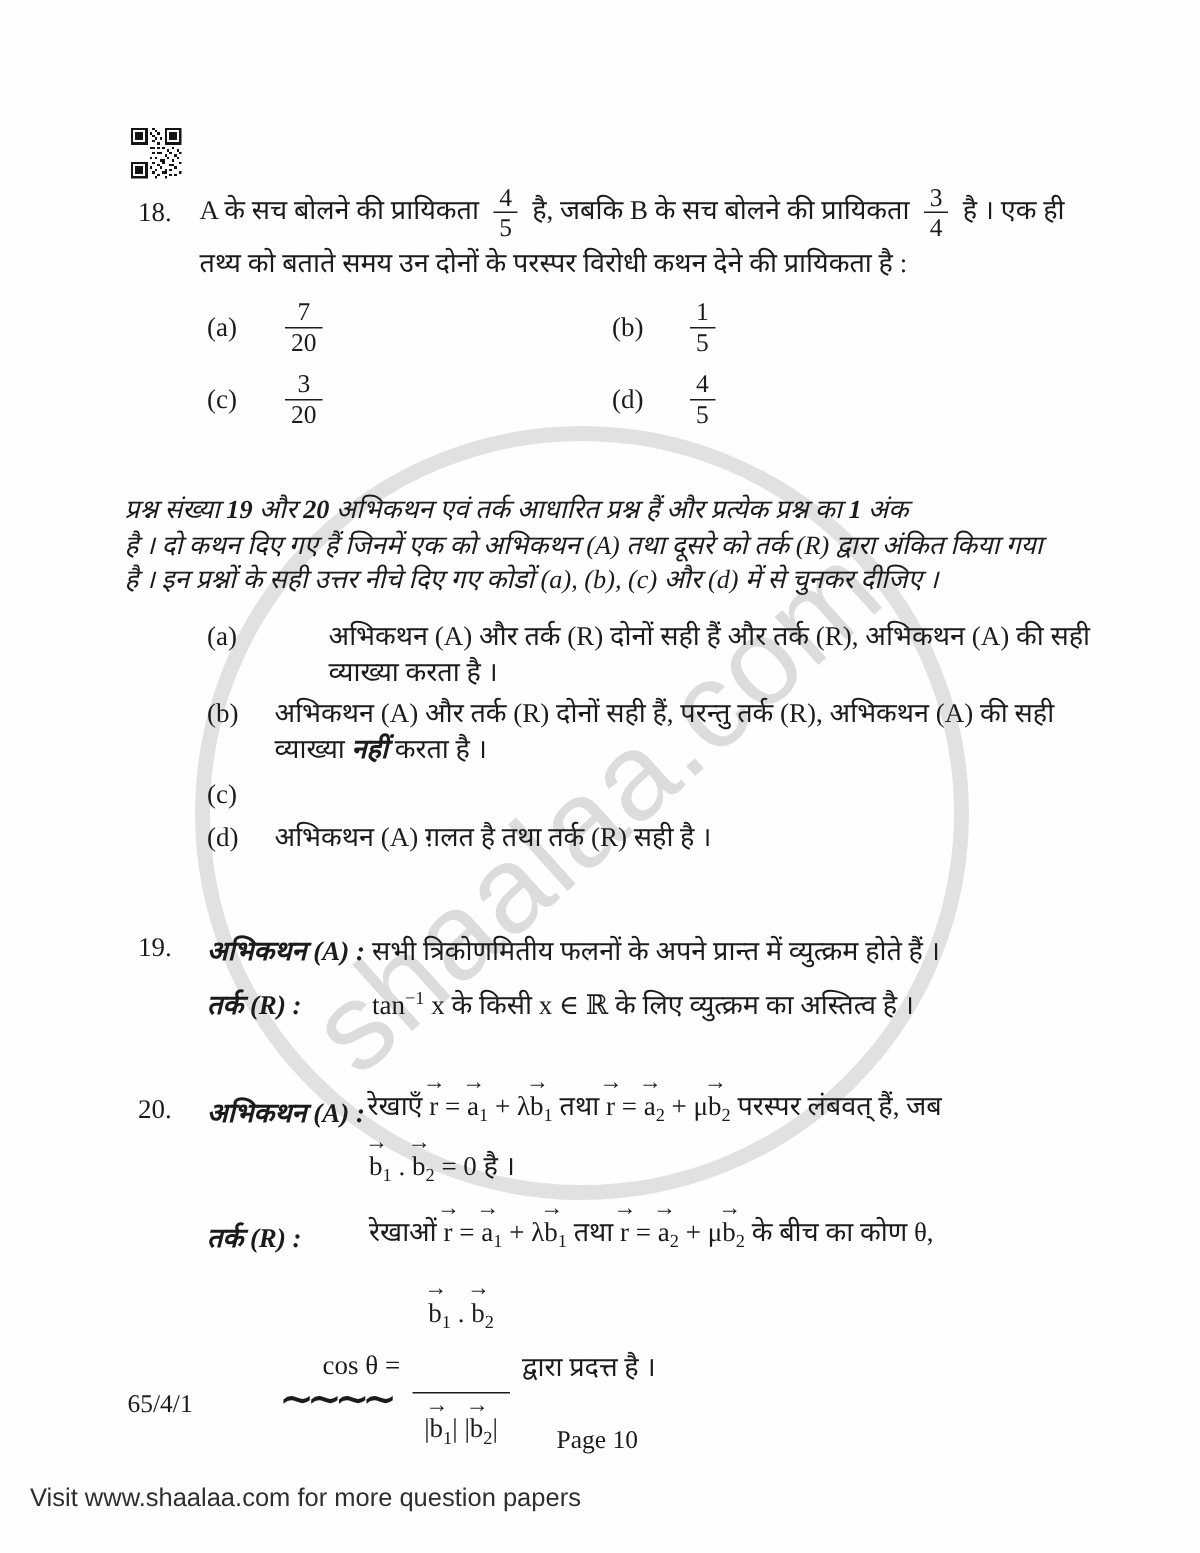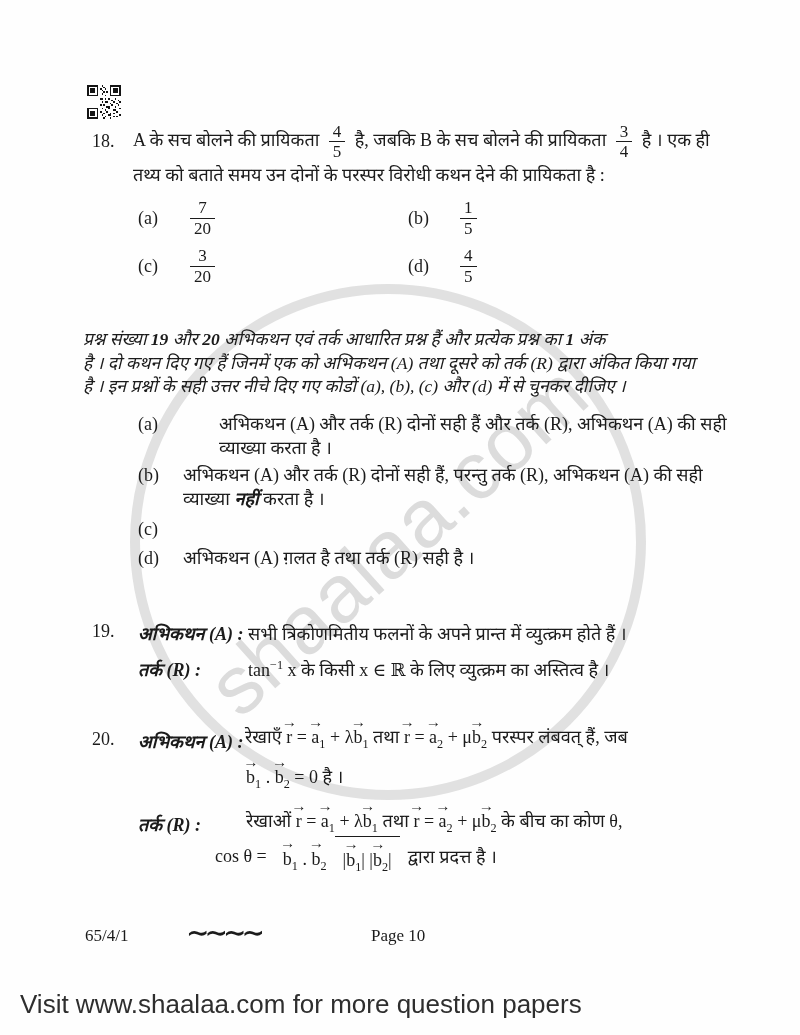--- a/index.html
+++ b/index.html
@@ -14,22 +14,22 @@
   .wm-text{position:absolute;left:398px;top:540px;transform:translate(-50%,-50%) rotate(-42deg);
            font-family:"Liberation Sans","DejaVu Sans",sans-serif;font-size:82px;letter-spacing:1px;
            color:rgba(170,170,170,0.40);white-space:nowrap;}
 
   
   .frac{display:inline-flex;flex-direction:column;align-items:center;vertical-align:middle;
         margin:0 5px;font-size:17px;line-height:1.15;}
   .frac .num,.frac .den{padding:0 4px;}
   .frac .den{border-top:1.4px solid #1b1b1b;}
 
-  .bigfrac{display:inline-flex;flex-direction:row;align-items:center;vertical-align:middle;
-           margin:0 8px;font-size:18px;line-height:1.1;text-align:center;}
+  .bigfrac{display:inline-flex;flex-direction:column;align-items:center;vertical-align:middle;
+           margin:16px 8px;font-size:18px;line-height:1.1;text-align:center;gap:36px;}
   .bigfrac .bnum{padding:14px 8px 3px;}
   .bigfrac .bden{border-top:1.4px solid #1b1b1b;padding:14px 8px 2px;}
 
   
   .vec{position:relative;display:inline-block;}
   .vec::before{content:"→";position:absolute;left:55%;top:-0.95em;transform:translateX(-50%);
                font-size:0.85em;}
   sub{font-size:0.68em;}
   sup{font-size:0.68em;}
 
@@ -39,22 +39,22 @@
   .opt .olabel{width:47px;}
   .intro-line{font-style:italic;font-size:17.5px;line-height:23.5px;white-space:nowrap;}
   .code-label{line-height:24px;}
   .code-text{line-height:24px;white-space:nowrap;}
   .ar-label{font-style:italic;font-weight:bold;}
   .mathline{white-space:nowrap;padding-top:12px;line-height:26px;}
   .cosrow{display:flex;align-items:center;white-space:nowrap;}
 
   .footer-code{font-size:17px;}
   .squiggle{font-size:28px;font-weight:bold;letter-spacing:-5px;}
-  .footer-page{font-size:17px;}
-  .banner{font-family:"Liberation Sans","DejaVu Sans",sans-serif;font-size:26px;color:#2e2e2e;}
+  .footer-page{font-size:17px;margin-top:24px;}
+  .banner{font-family:"Liberation Sans","DejaVu Sans",sans-serif;font-size:17px;color:#2e2e2e;}
 
   .qr-svg{shape-rendering:crispEdges;}
 </style>
 </head>
 <body>
 
 <div class="page">
 
   <div class="wm-ring"></div>
   <div class="wm-text">shaalaa.com</div>

